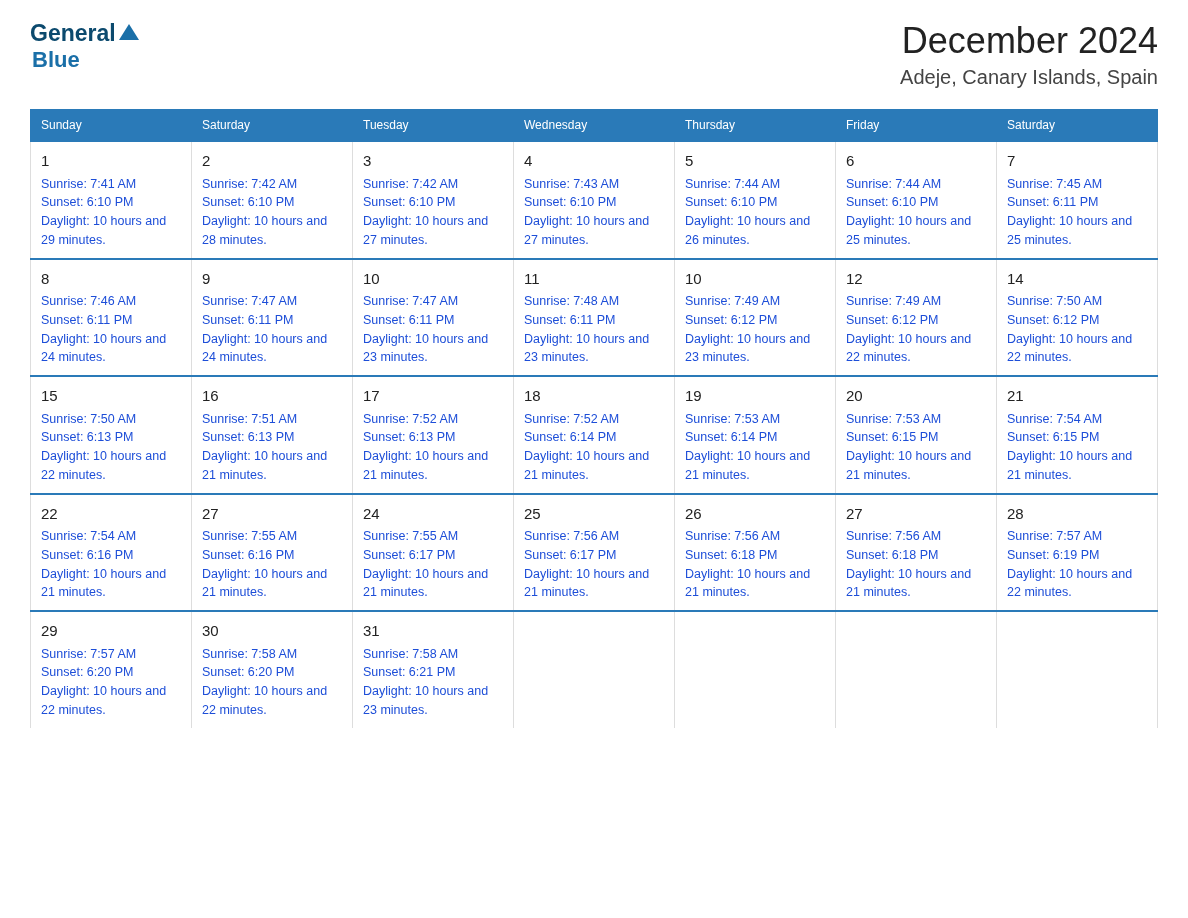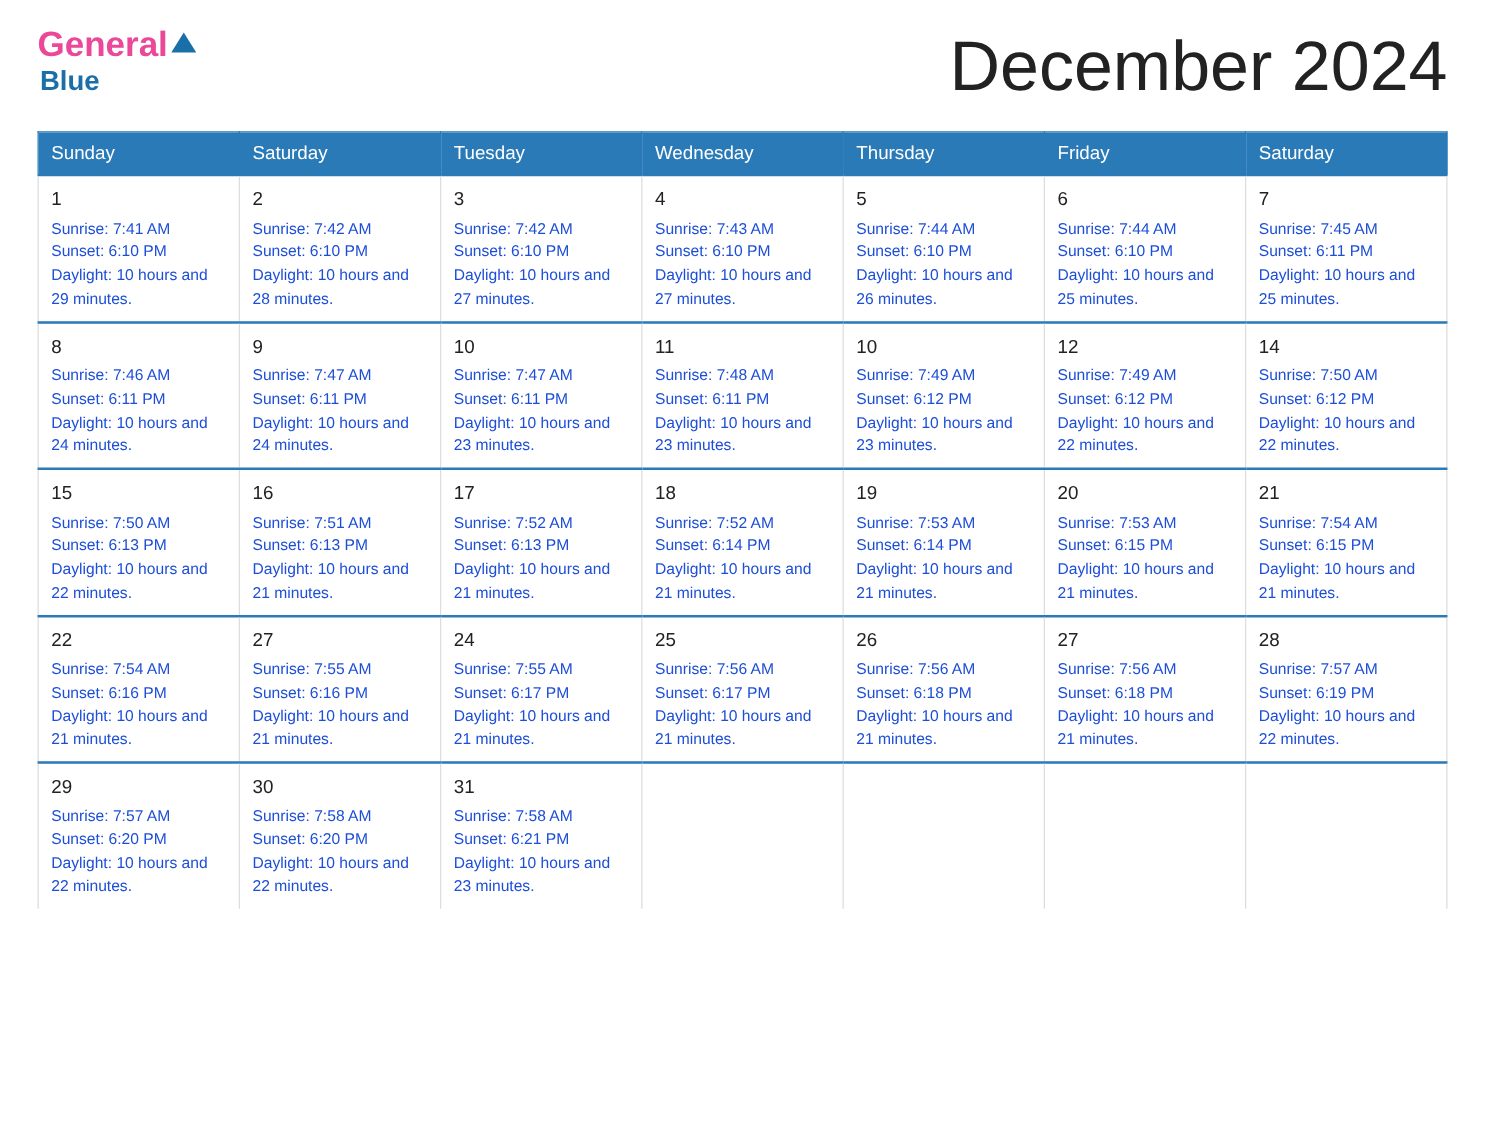--- a/index.html
+++ b/index.html
@@ -13,61 +13,61 @@
       display: flex;
       justify-content: space-between;
       align-items: flex-start;
       margin-bottom: 20px;
     }
     .logo {
       display: flex;
       align-items: center;
     }
     .logo-text-general {
-      font-size: 28px;
+      font-size: 23px;
       font-weight: bold;
-      color: #ec4899;
+      color: #0c4a6e;
     }
     .logo-wrapper {
       display: flex;
       flex-direction: column;
     }
     .logo-row1 {
       display: flex;
       align-items: center;
     }
     .logo-row2 {
       color: #1a6fa8;
       font-size: 22px;
       font-weight: bold;
       padding-left: 2px;
     }
     .title-section {
       text-align: right;
     }
     .month-title {
-      font-size: 56px;
+      font-size: 36px;
       font-weight: normal;
       color: #222;
     }
     .location-title {
       font-size: 20px;
       color: #444;
       margin-top: 4px;
     }
     .calendar-table {
       width: 100%;
       border-collapse: collapse;
       table-layout: fixed;
     }
     .calendar-table th {
       background-color: #2a7ab8;
       color: white;
       padding: 8px 10px;
-      font-size: 15px;
+      font-size: 12px;
       font-weight: normal;
       text-align: left;
       border: 1px solid #2a7ab8;
       margin-left: 16px;
     }
     .calendar-table td {
       vertical-align: top;
       padding: 8px 10px;
       border: 1px solid #ccc;
       font-size: 12.5px;
@@ -110,20 +110,21 @@
           <svg width="20" height="20" viewBox="0 0 20 20">
             <polygon points="10,2 20,18 0,18" fill="#1a6fa8"></polygon>
           </svg>
         </span>
       </div>
       <div class="logo-row2">Blue</div>
     </div>
   </div>
   <div class="title-section">
     <div class="month-title">December 2024</div>
+    <div class="location-title">Adeje, Canary Islands, Spain</div>
   </div>
 </div>
 
 <table class="calendar-table">
   <thead>
     <tr>
     <th>Sunday</th>
         <th>Saturday</th>
         <th>Tuesday</th>
         <th>Wednesday</th>

